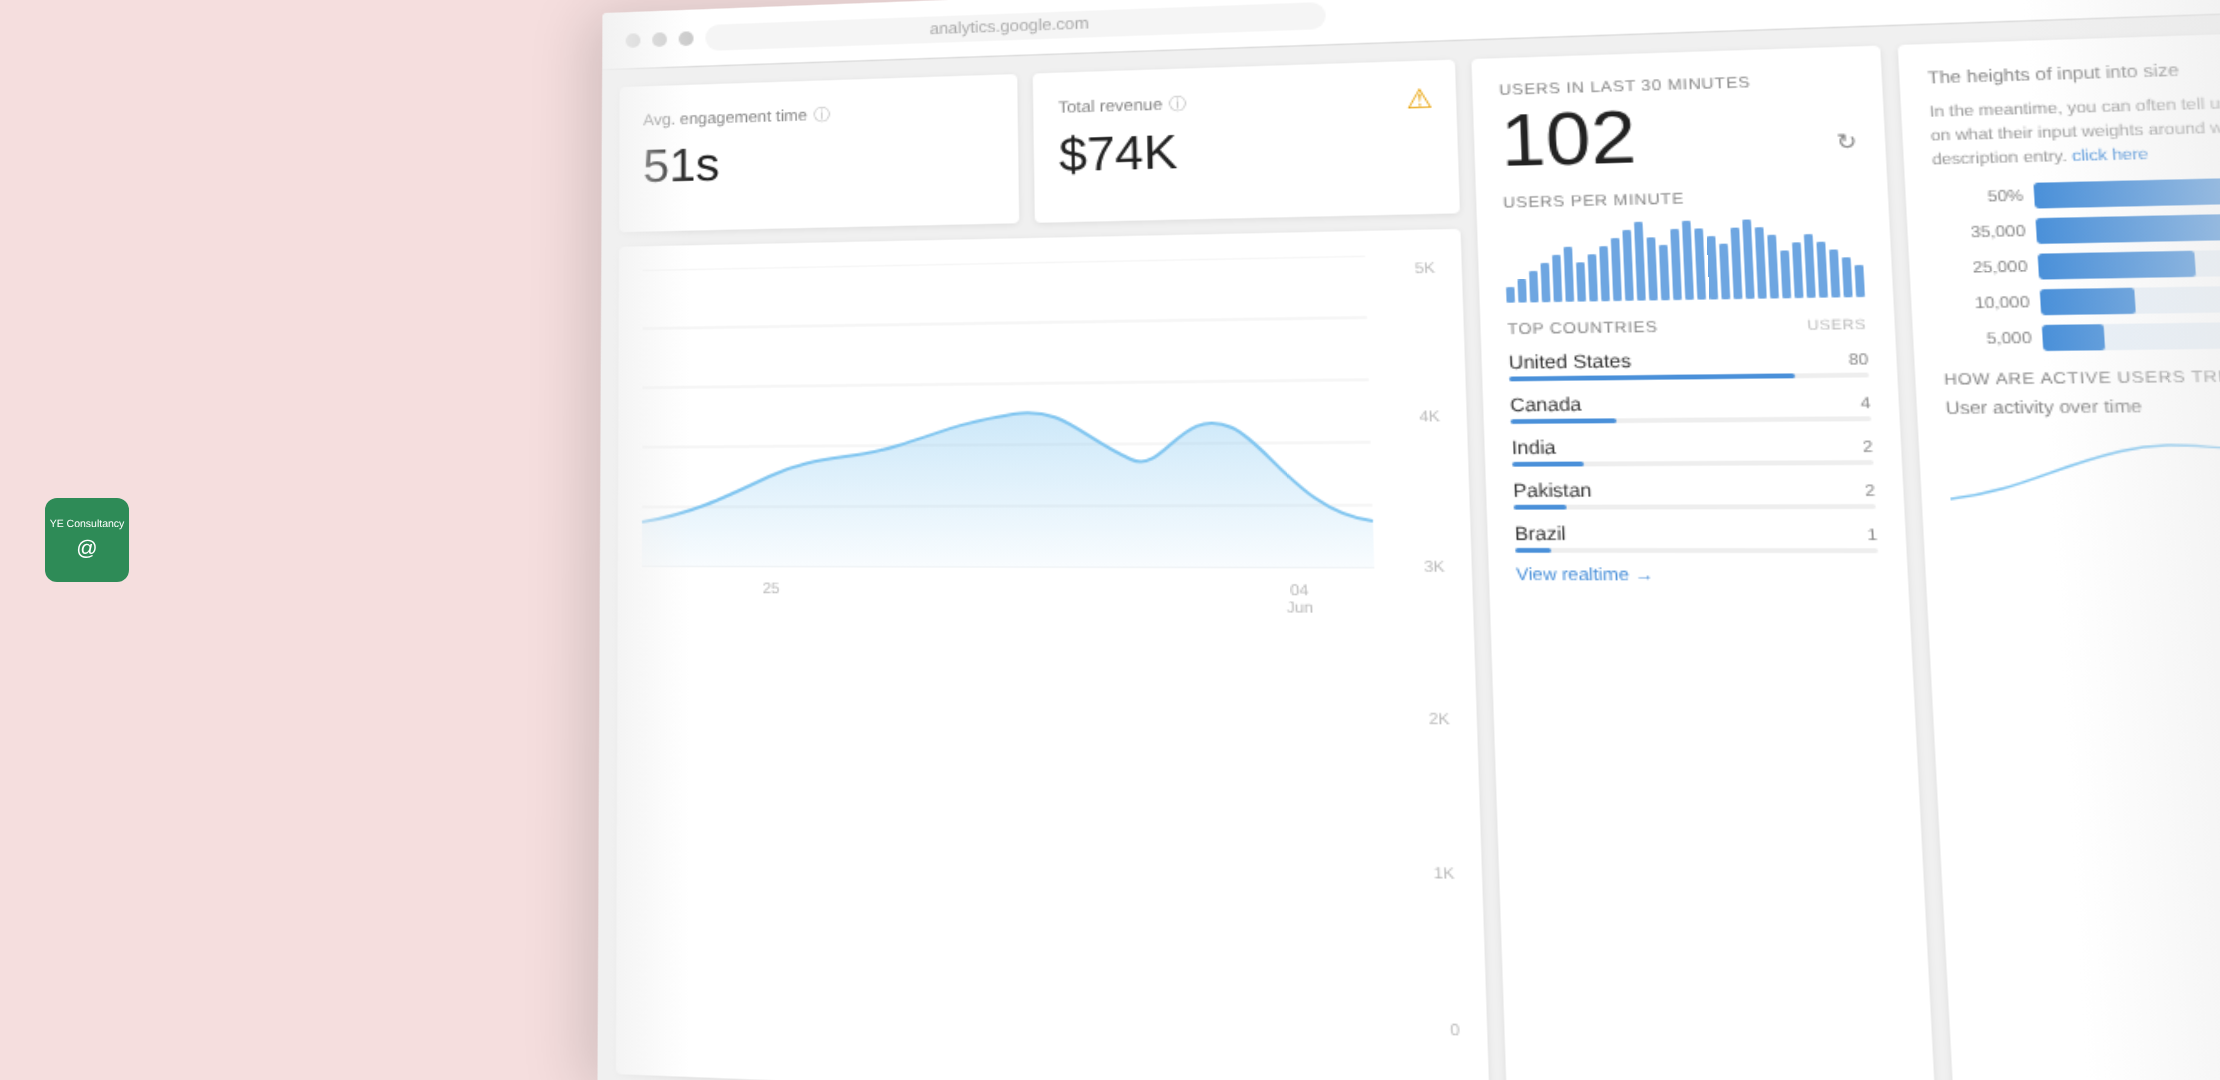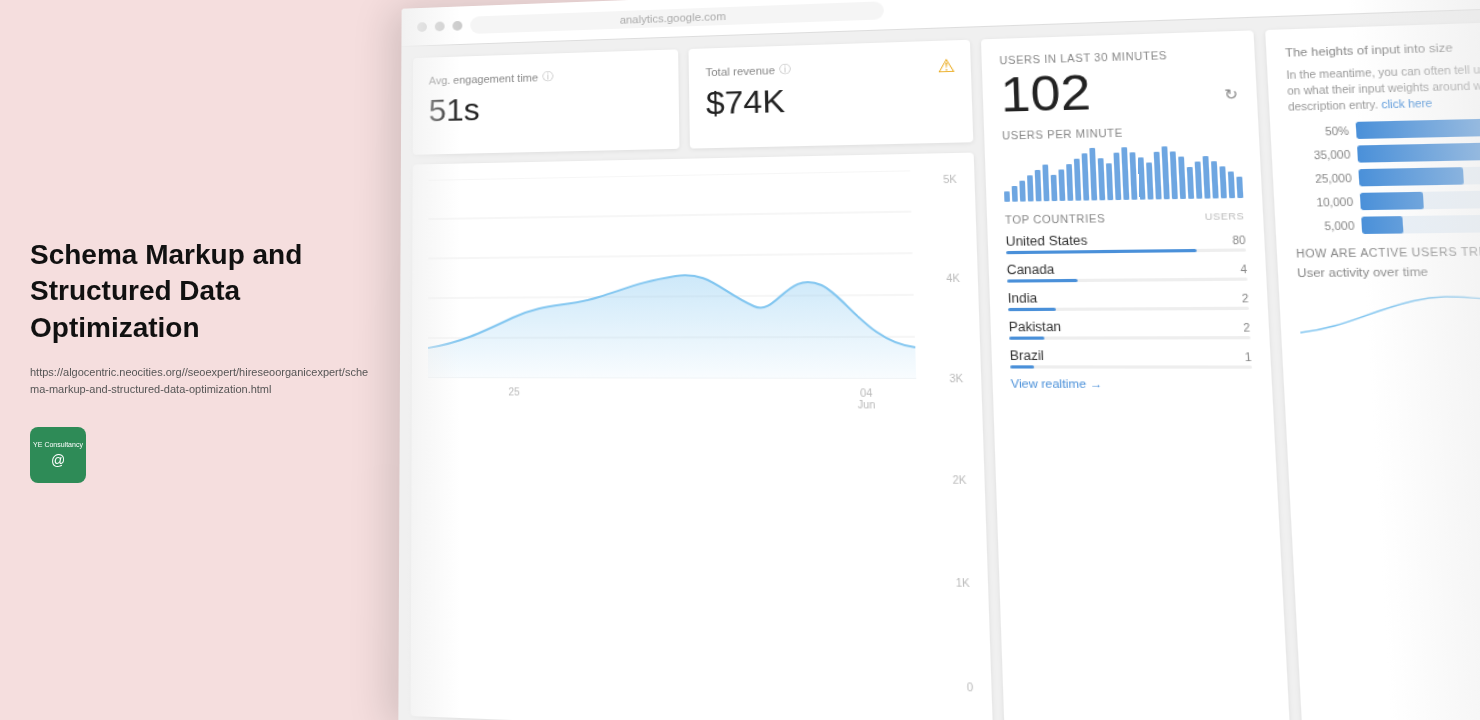--- a/index.html
+++ b/index.html
@@ -372,22 +372,20 @@
       height: 100%;
       background: linear-gradient(to left, rgba(230,230,230,0.95), transparent);
       pointer-events: none;
       z-index: 10;
     }
   </style>
 </head>
 <body>
 
 <div class="left-panel">
-  <h1 class="title">Schema Markup and Structured Data Optimization</h1>
-  <p class="url">https://algocentric.neocities.org//seoexpert/hireseoorganicexpert/schema-markup-and-structured-data-optimization.html</p>
   <div class="badge">
     <span style="font-size:7px;">YE Consultancy</span>
     <span class="badge-icon">@</span>
   </div>
 </div>
 
 <div class="dashboard-area">
   <div class="dashboard-inner">
 
     <div class="dash-topbar">

